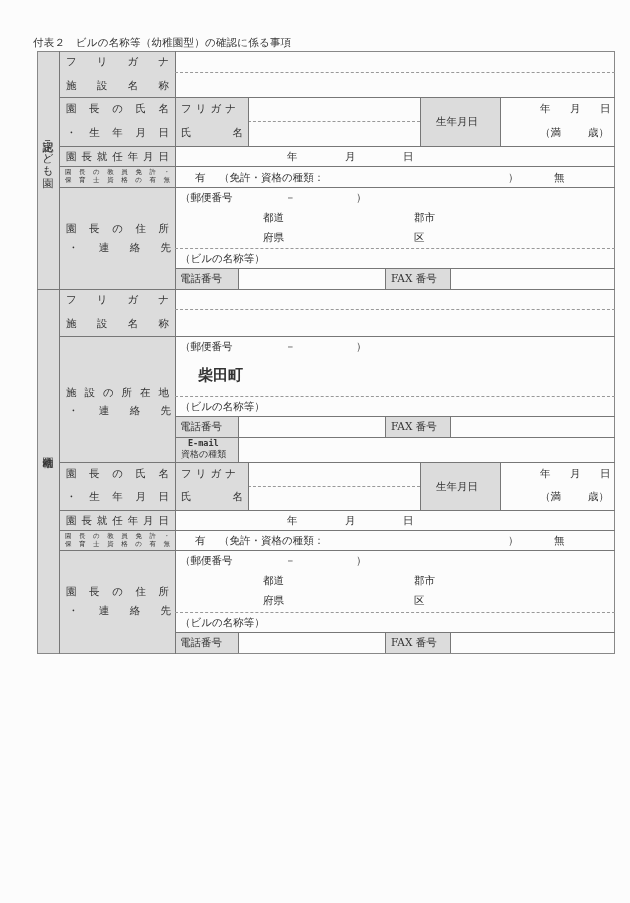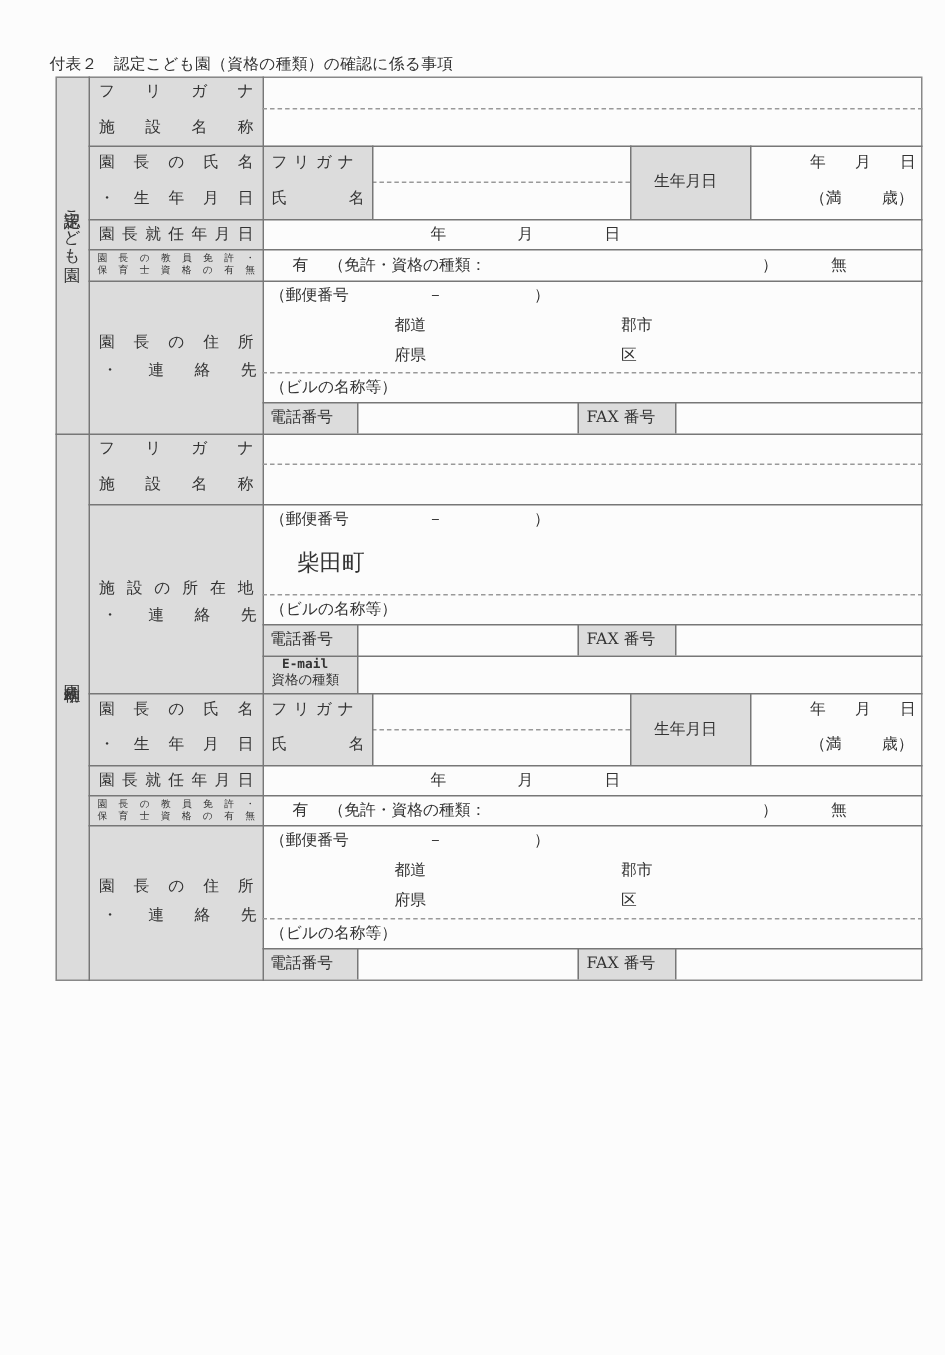--- a/index.html
+++ b/index.html
@@ -8,28 +8,28 @@
   .abs { position:absolute; box-sizing:border-box; }
   .title { left:33px; top:36px; font-size:10.5px; white-space:nowrap; letter-spacing:0.2px; }
   .gray { background:#dcdcdc; }
   .hl { position:absolute; height:0; border-top:1px solid #777; }
   .hd { position:absolute; height:0; border-top:1px dashed #999; }
   .vl { position:absolute; width:0; border-left:1px solid #777; }
   .t { position:absolute; font-size:10.5px; white-space:nowrap; line-height:1; }
   .sp { display:flex; justify-content:space-between; }
   .tiny { font-size:6.5px; line-height:8px; letter-spacing:0; }
   .vert { writing-mode:vertical-rl; font-size:11px; letter-spacing:0; line-height:1; }
-  .big { font-size:15px; }
+  .big { font-size:15px;font-weight:bold; }
   .mono { font-family:"DejaVu Sans Mono", monospace; font-size:8.5px; }
   .outer { position:absolute; left:37px; top:51px; width:578px; height:603px; border:1.5px solid #888; box-sizing:border-box; }
 </style>
 </head>
 <body>
 
-<div class="abs title">付表２　認定こども園（資格の種類）の確認に係る事項</div>
+<div class="abs title">付表２　ビルの名称等（幼稚園型）の確認に係る事項</div>
 
 <div class="abs gray" style="left:37px;top:51px;width:22px;height:603px;"></div>
 
 <div class="abs gray" style="left:59px;top:51px;width:116px;height:603px;"></div>
 
 <div class="abs gray" style="left:175px;top:97px;width:73px;height:49px;"></div>
 <div class="abs gray" style="left:420px;top:97px;width:80px;height:49px;"></div>
 <div class="abs gray" style="left:175px;top:268px;width:63px;height:21px;"></div>
 <div class="abs gray" style="left:385px;top:268px;width:65px;height:21px;"></div>
 

